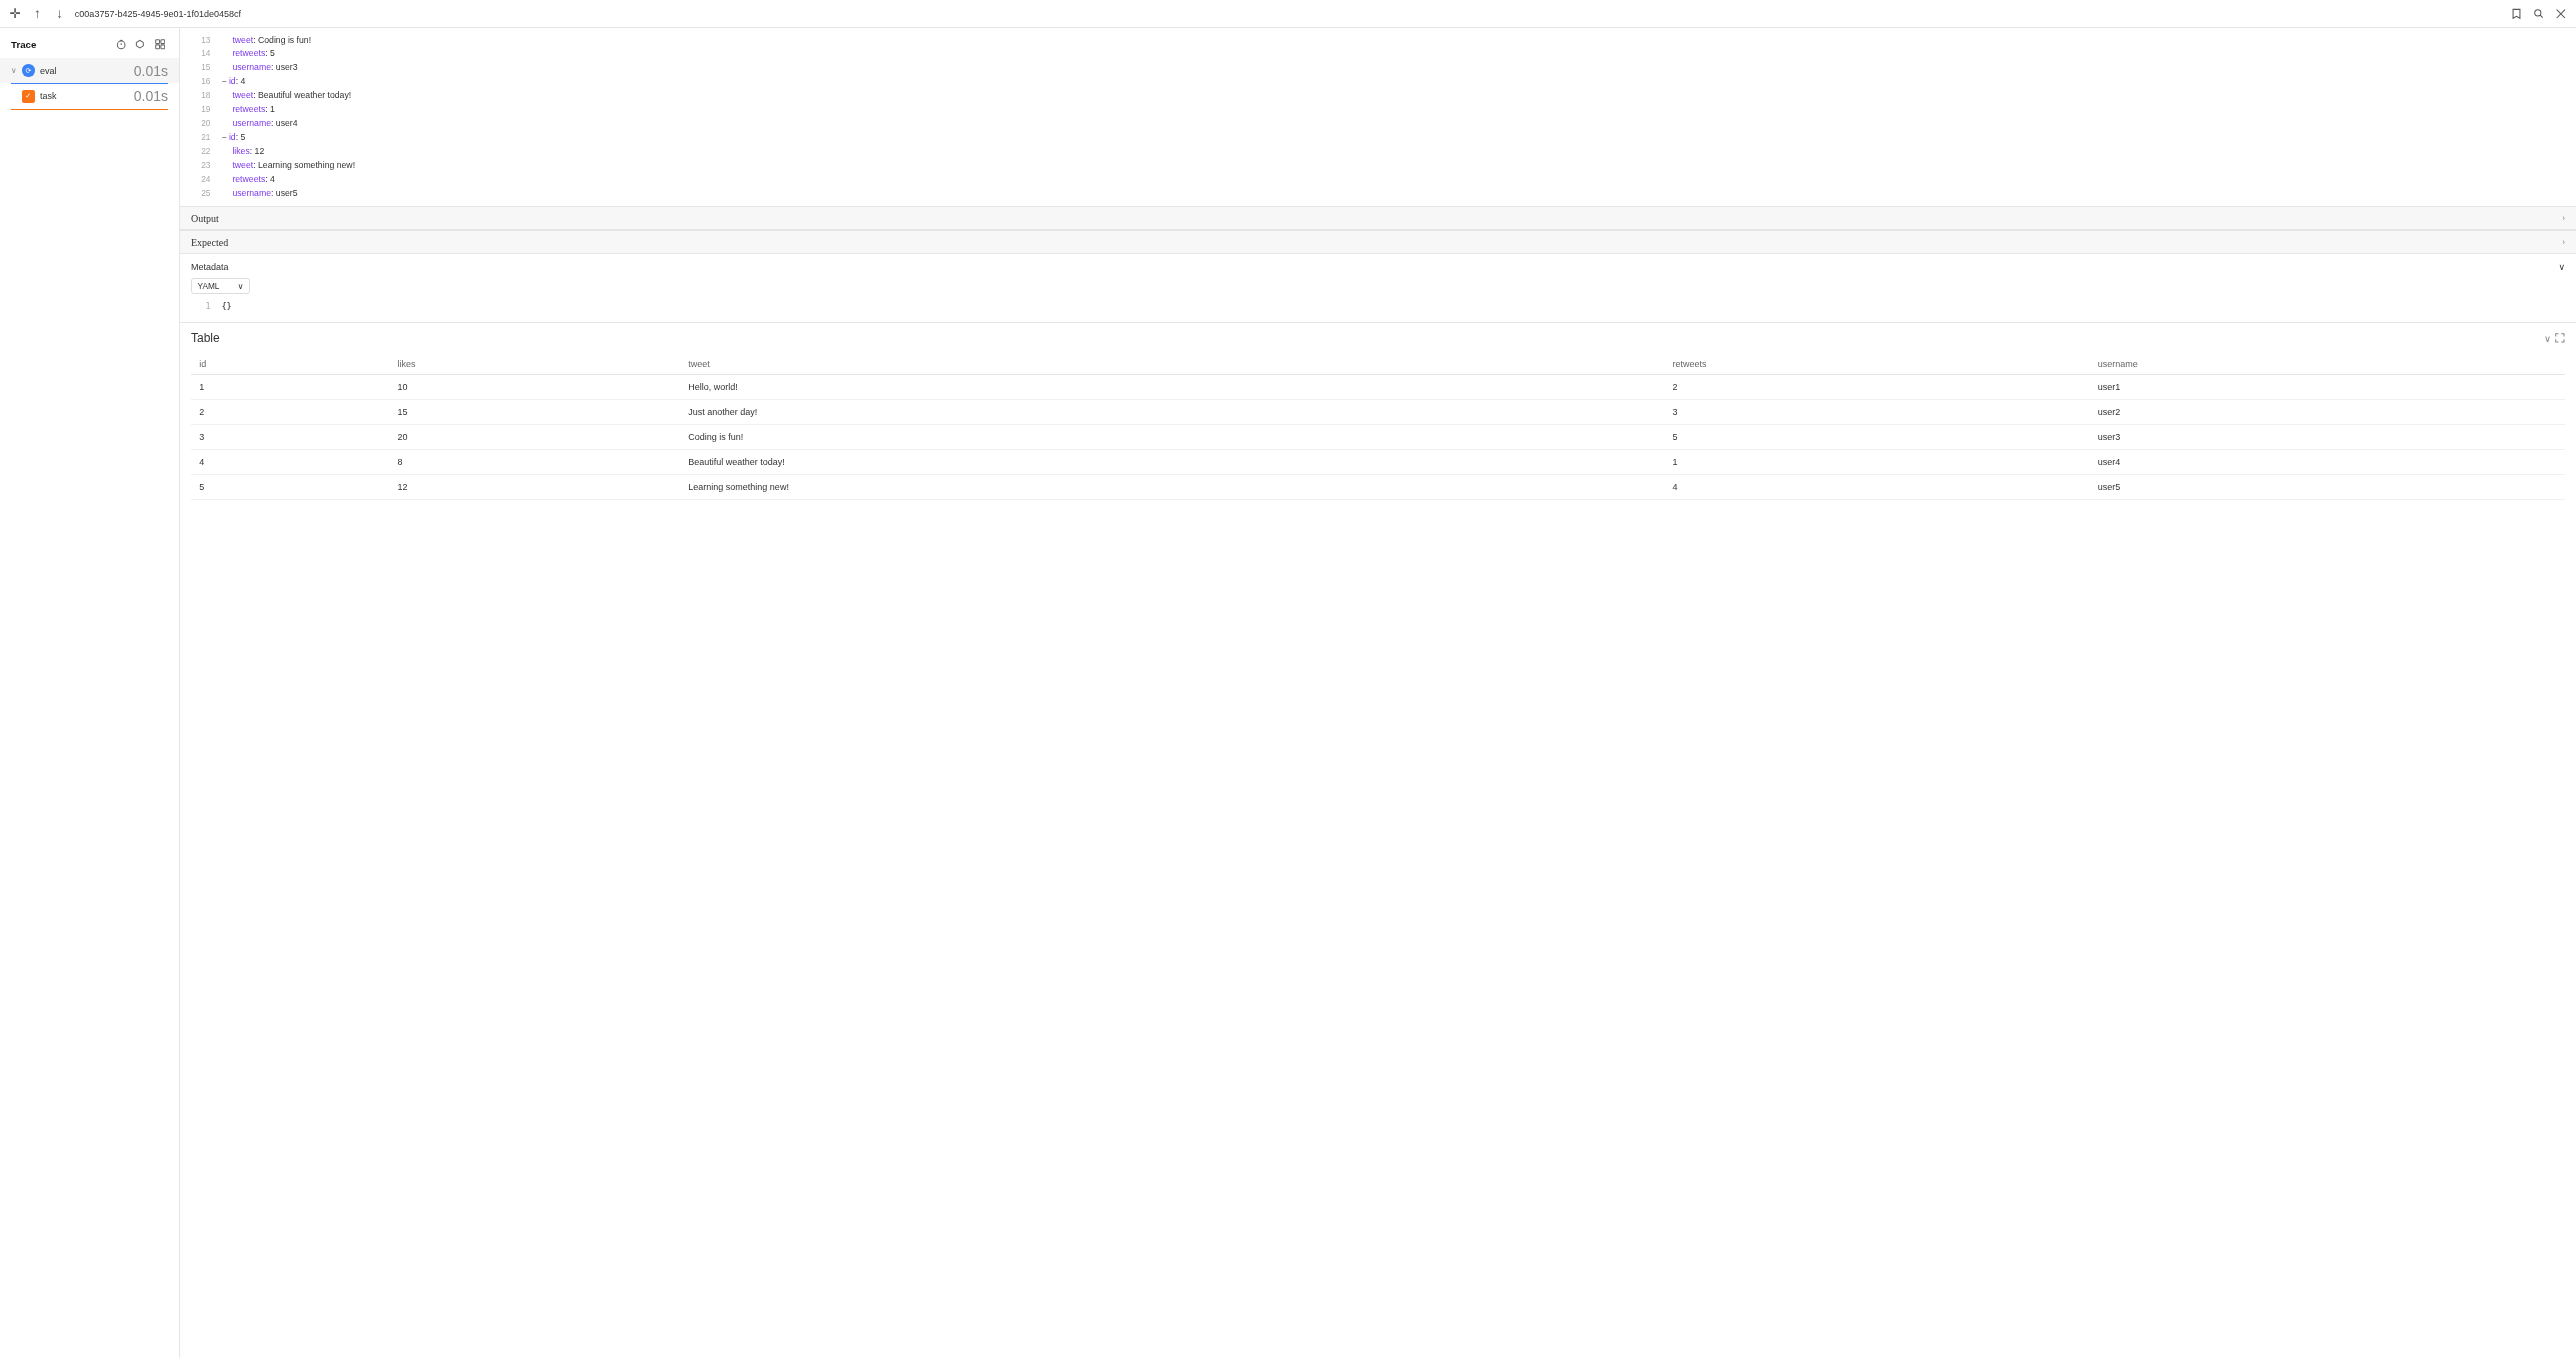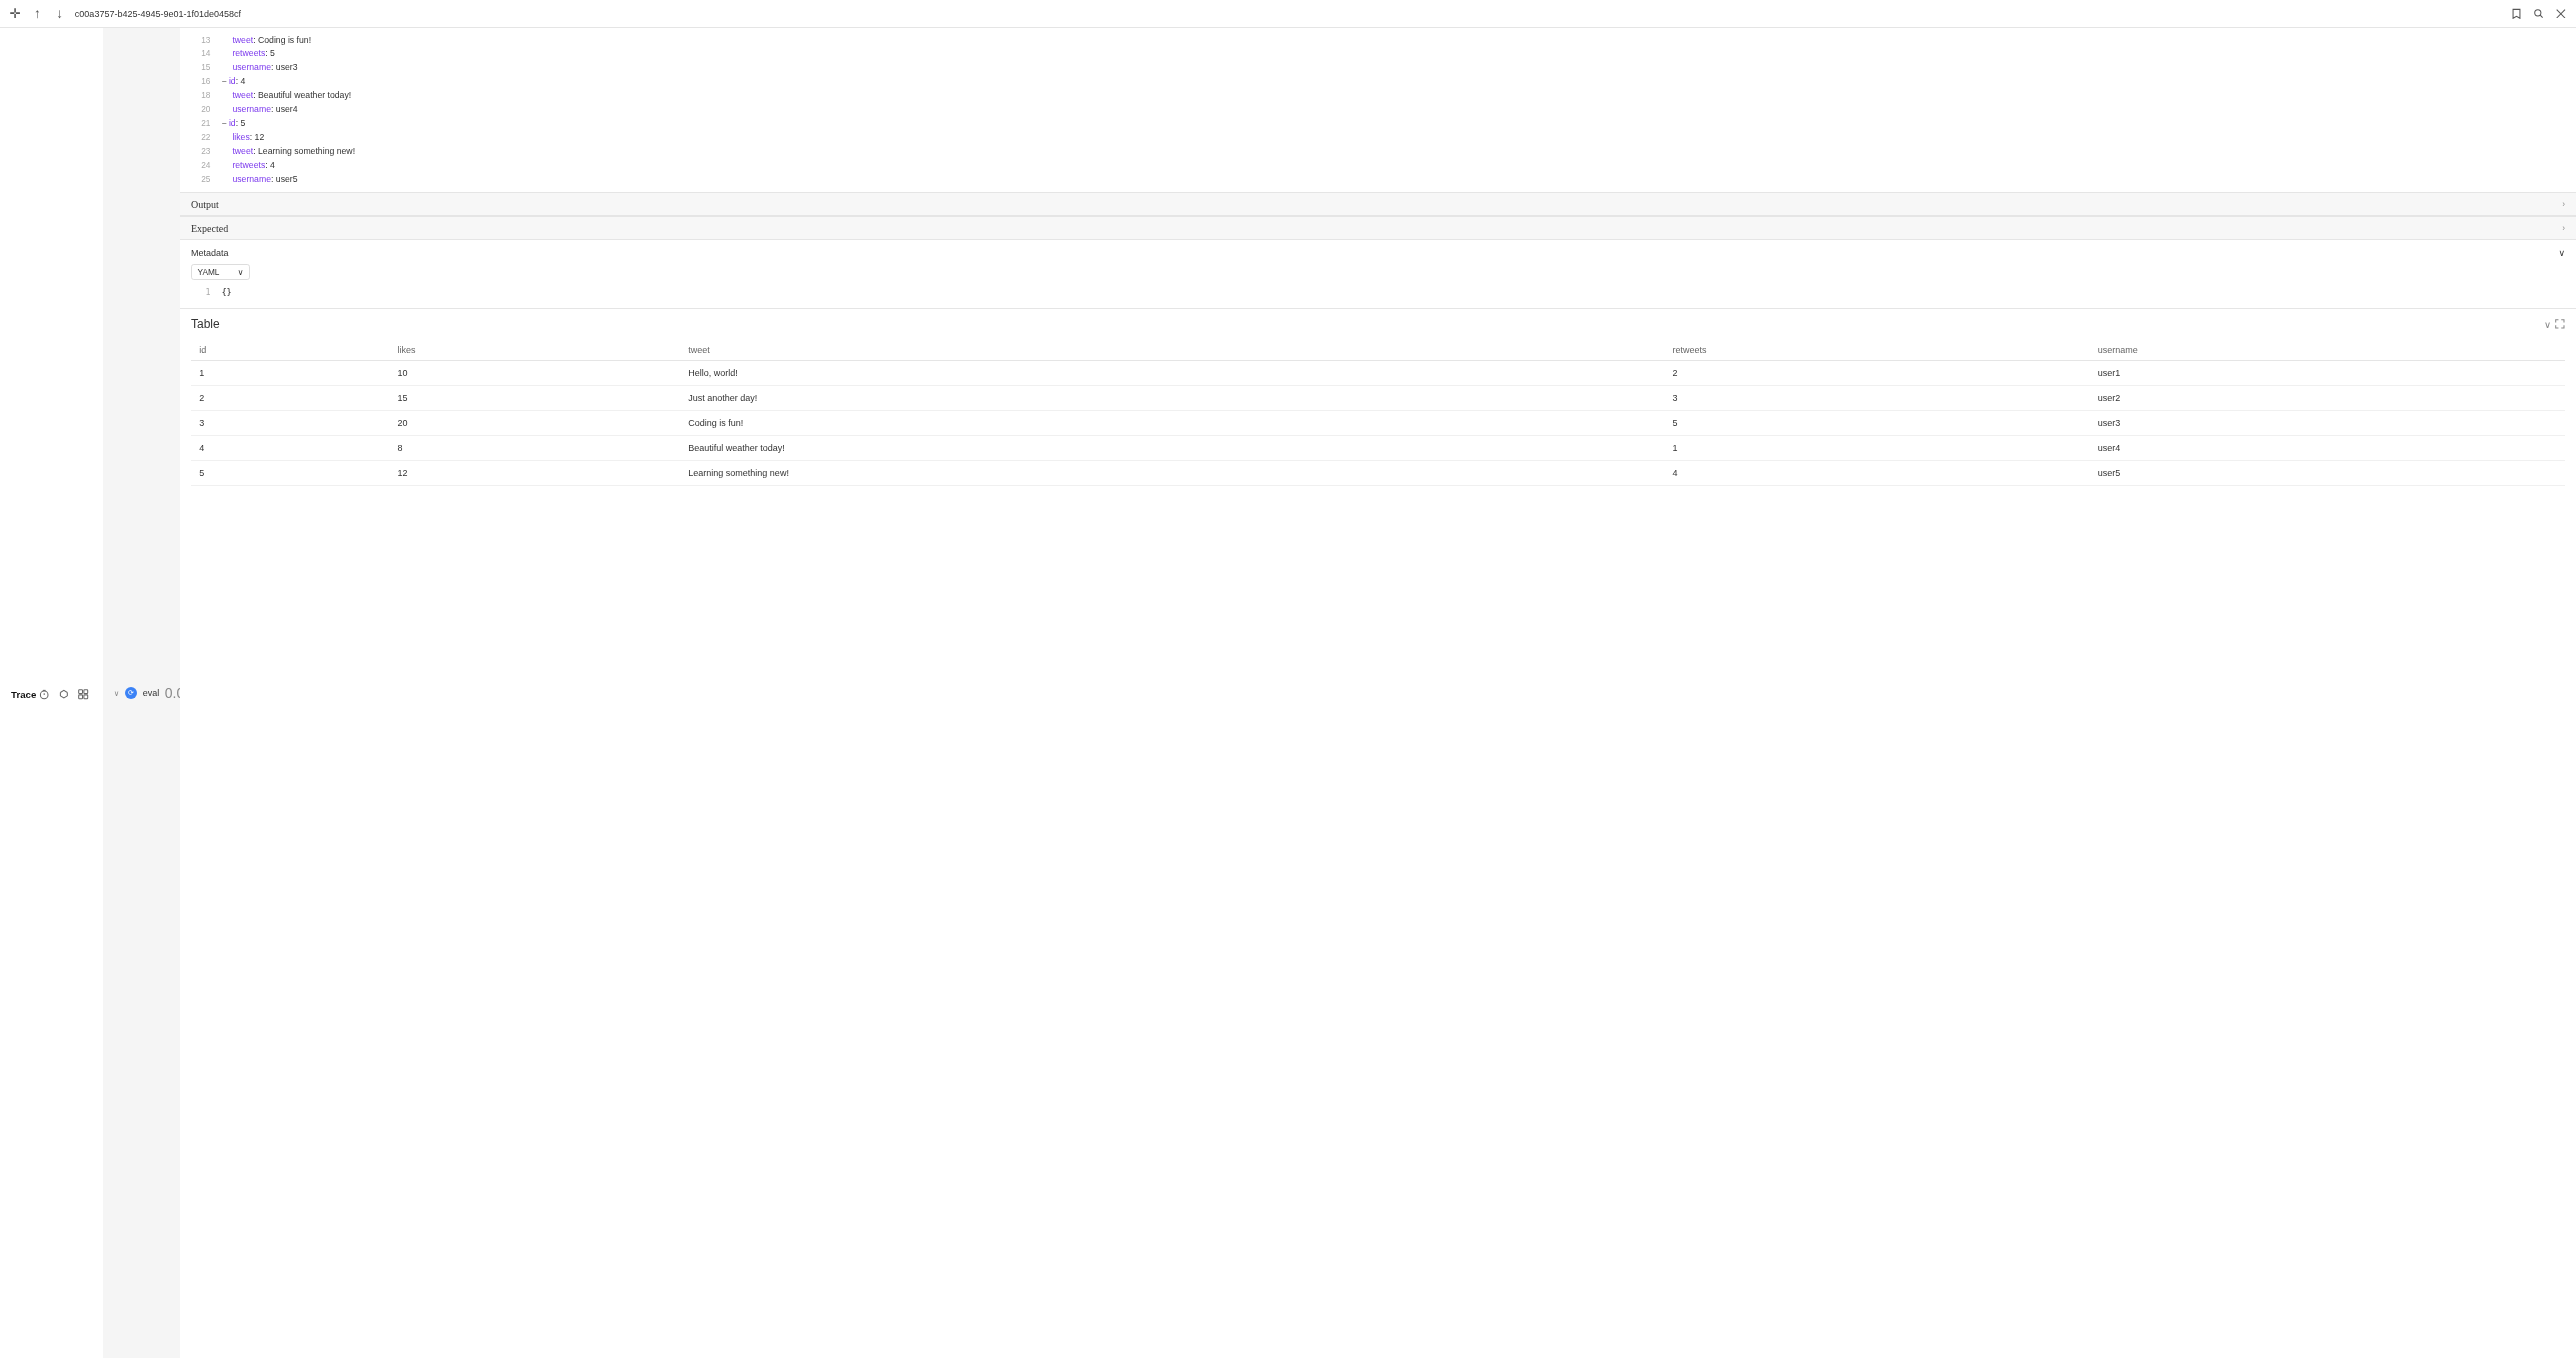--- a/index.html
+++ b/index.html
@@ -41,21 +41,21 @@
       display: flex;
       height: calc(100vh - 28px);
     }
 
     
     .sidebar {
       width: 180px;
       border-right: 0.7px solid #e5e5e5;
       flex-shrink: 0;
       display: flex;
-      flex-direction: row;
+      flex-direction: column;
     }
     .sidebar-header {
       display: flex;
       align-items: center;
       justify-content: space-between;
       padding: 8.3px 11px 5.5px 11px;
     }
     .sidebar-title {
       font-size: 9.7px;
       font-weight: 600;
@@ -343,20 +343,24 @@
         <span class="code-line-number">15</span>
         <span class="code-line-content"><span class="code-indent-1"><span class="code-key">username</span>: user3</span></span>
       </div>
       <div class="code-line">
         <span class="code-line-number">16</span>
         <span class="code-line-content"><span class="code-dash">−</span> <span class="code-key">id</span>: 4</span>
       </div>
       <div class="code-line">
         <span class="code-line-number">18</span>
         <span class="code-line-content"><span class="code-indent-1"><span class="code-key">tweet</span>: Beautiful weather today!</span></span>
+      </div>
+      <div class="code-line">
+        <span class="code-line-number">19</span>
+        <span class="code-line-content"><span class="code-indent-1"><span class="code-key">retweets</span>: 1</span></span>
       </div>
       <div class="code-line">
         <span class="code-line-number">20</span>
         <span class="code-line-content"><span class="code-indent-1"><span class="code-key">username</span>: user4</span></span>
       </div>
       <div class="code-line">
         <span class="code-line-number">21</span>
         <span class="code-line-content"><span class="code-dash">−</span> <span class="code-key">id</span>: 5</span>
       </div>
       <div class="code-line">

